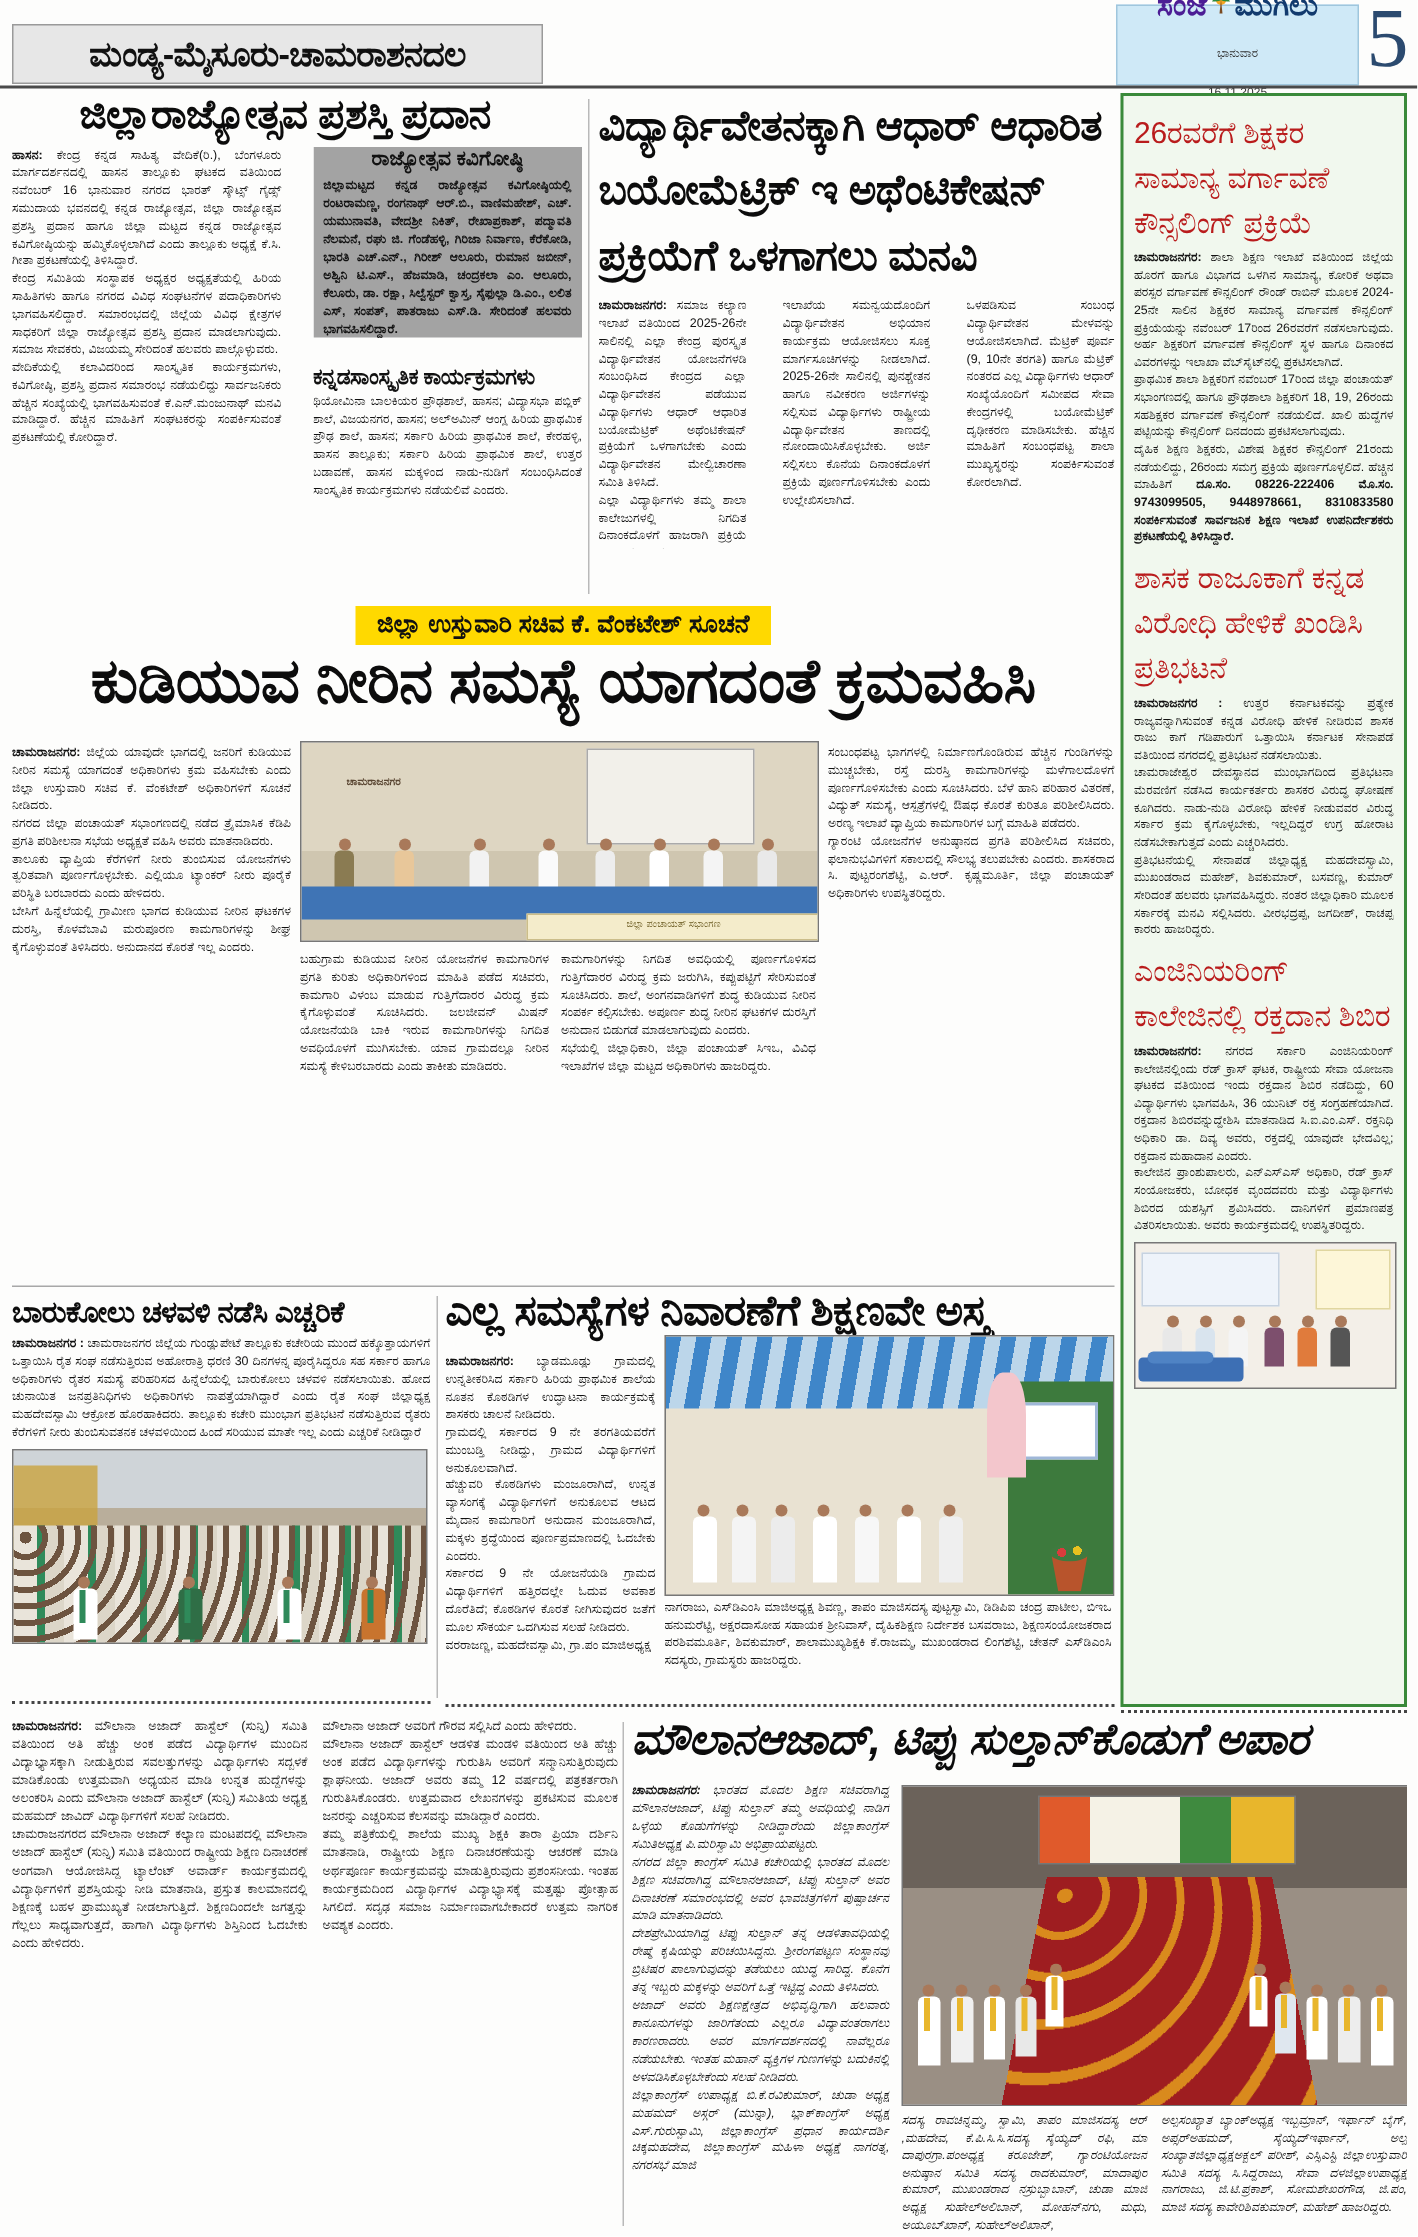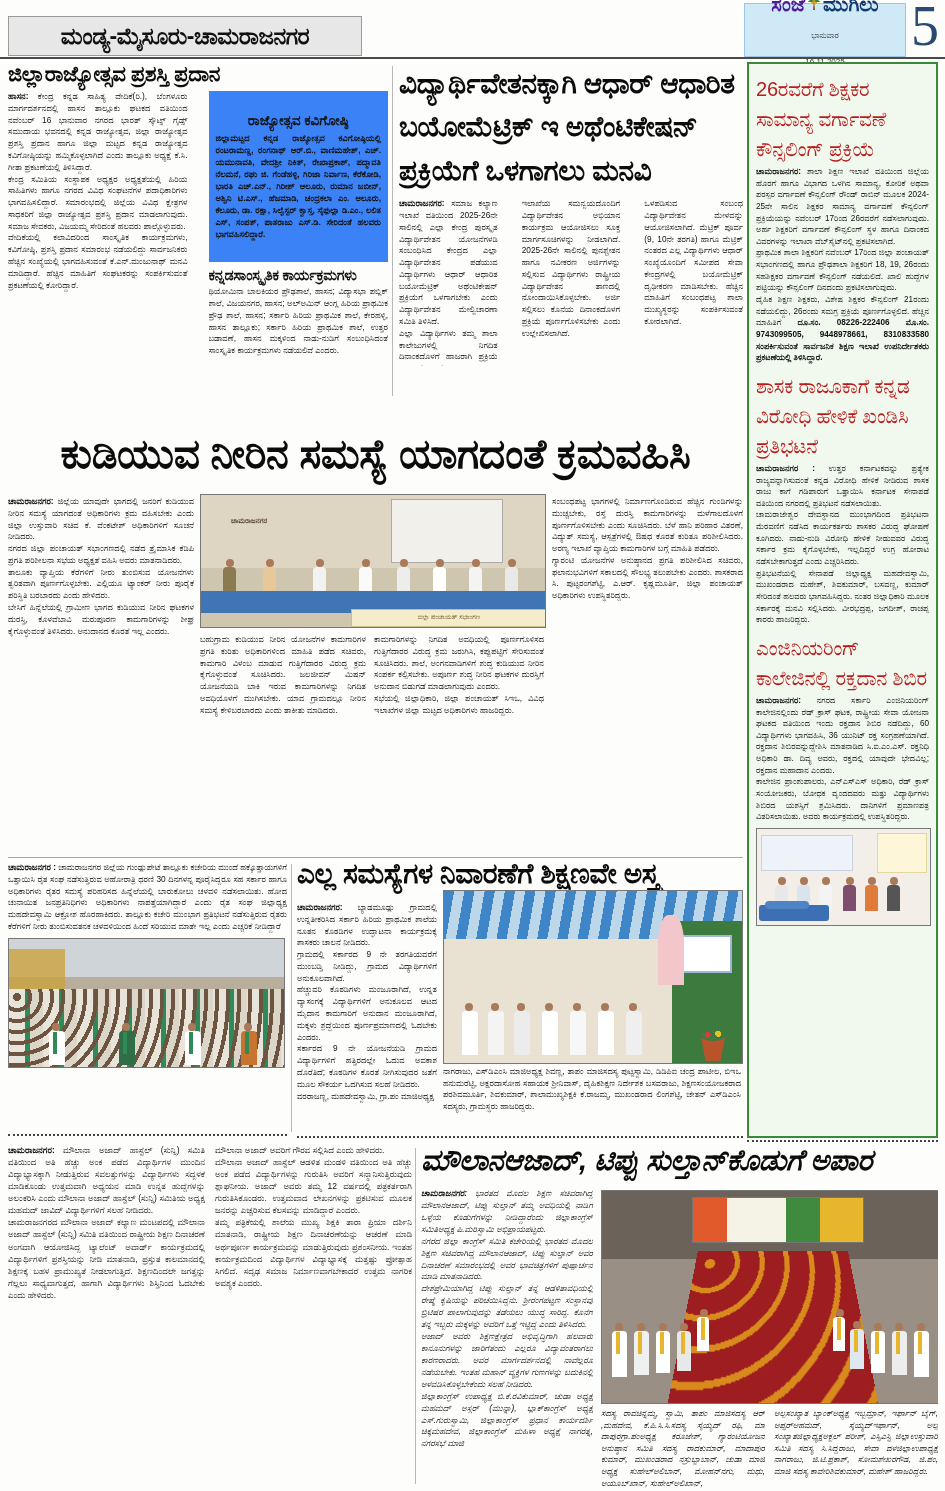--- a/index.html
+++ b/index.html
@@ -18,21 +18,21 @@
       font-size:56px;color:#2b4a6f;text-align:center;line-height:60px;}
   .header-rule{left:0;top:57px;width:945px;height:2px;background:#4a4a4a;}
   
   .hl{font-weight:bold;color:#0c0c0c;letter-spacing:-.4px;}
   .green-hl{font-weight:normal;color:#b91c1c;font-size:20px;line-height:1.5;letter-spacing:-.2px;margin:4px 0 2px 0;}
   .kicker-wrap{left:8px;top:404px;width:735px;text-align:center;}
   .kicker{display:inline-block;background:#ffd900;padding:3px 14px 4px;font-size:16.5px;font-weight:bold;}
   
   .jt{font-size:8.3px;line-height:1.42;text-align:justify;white-space:pre-line;overflow:hidden;}
   .jt b.dl{font-weight:bold;}
-  .gbox{background:#3b82f6;padding:22px 7px;margin-bottom:5px;}
+  .gbox{background:#a3a3a3;padding:0 7px;margin-bottom:19px;}
   .gbox-title{font-size:13.5px;font-weight:bold;text-align:center;margin-bottom:3px;}
   .gbox-body{font-size:8.3px;font-weight:bold;line-height:1.45;text-align:justify;}
   .subhead{font-size:14.5px;font-weight:bold;letter-spacing:-.3px;margin:3px 0 2px;}
   .vrule{width:1px;background:#b9b9b9;}
   .hrule{height:1px;background:#a8a8a8;}
   .dotted{border-bottom:2px dotted #444;}
   .caption{font-size:8.3px;line-height:1.4;text-align:justify;overflow:hidden;}
   
   .rightbox{left:747px;top:62px;width:191px;height:1076px;background:#f1f8ee;border:2px solid #3a8a3a;
       box-sizing:border-box;padding:6px 7px;overflow:hidden;}
@@ -44,41 +44,41 @@
   .scarfG::after{content:"";position:absolute;left:4px;top:1px;width:4px;height:22px;background:#2f8a5a;}
   .scarfY::after{content:"";position:absolute;left:4px;top:1px;width:4px;height:22px;background:#e8b62c;}
   .walltext{position:absolute;font-size:7px;color:#5a4632;font-weight:bold;}
 </style>
 </head>
 <body>
 
 <div id="page">
 
   <div class="abs edition-box">
-    <span>ಮಂಡ್ಯ-ಮೈಸೂರು-ಚಾಮರಾಜನಗರ</span>
+    <span>ಮಂಡ್ಯ-ಮೈಸೂರು-ಚಾಮರಾಶನದಲ</span>
   </div>
   <div class="abs masthead">
     <div class="mh-line">
       <span class="mh-red">ಸಂಜೆ</span>
       <span><svg width="14" height="14" viewBox="0 0 14 14">
             <circle cx="7" cy="4" r="3.4" fill="#f5a623"></circle>
             <path d="M7 4 L6 13 L8 13 Z" fill="#7a4a21"></path>
             <path d="M7 4 C4 2 2 3 1 5 C4 5 6 5 7 4 Z" fill="#2e8b3a"></path>
             <path d="M7 4 C10 2 12 3 13 5 C10 5 8 5 7 4 Z" fill="#2e8b3a"></path>
           </svg></span>
       <span class="mh-blue">ಮುಗಿಲು</span>
     </div>
     <div class="mh-small">ಭಾನುವಾರ</div>
     <div class="mh-small">16.11.2025</div>
   </div>
   <div class="abs pagenum">5</div>
   <div class="abs header-rule"></div>
 
   <div class="abs" style="left:8px;top:62px;width:380px;height:340px;overflow:hidden;">
-    <div class="hl" style="font-size:21px;line-height:1.1;margin-bottom:6px;">ಜಿಲ್ಲಾರಾಜ್ಯೋತ್ಸವ ಪ್ರಶಸ್ತಿ ಪ್ರದಾನ</div>
+    <div class="hl" style="font-size:27px;line-height:1.1;margin-bottom:6px;margin-left:45px;">ಜಿಲ್ಲಾರಾಜ್ಯೋತ್ಸವ ಪ್ರಶಸ್ತಿ ಪ್ರದಾನ</div>
     <div style="display:flex;gap:21px;">
       <div class="jt" style="width:184px;height:282px;"><b class="dl">ಹಾಸನ: </b><span>ಕೇಂದ್ರ ಕನ್ನಡ ಸಾಹಿತ್ಯ ವೇದಿಕೆ(ರಿ.), ಬೆಂಗಳೂರು ಮಾರ್ಗದರ್ಶನದಲ್ಲಿ ಹಾಸನ ತಾಲ್ಲೂಕು ಘಟಕದ ವತಿಯಿಂದ ನವೆಂಬರ್ 16 ಭಾನುವಾರ ನಗರದ ಭಾರತ್ ಸ್ಕೌಟ್ಸ್ ಗೈಡ್ಸ್ ಸಮುದಾಯ ಭವನದಲ್ಲಿ ಕನ್ನಡ ರಾಜ್ಯೋತ್ಸವ, ಜಿಲ್ಲಾ ರಾಜ್ಯೋತ್ಸವ ಪ್ರಶಸ್ತಿ ಪ್ರದಾನ ಹಾಗೂ ಜಿಲ್ಲಾ ಮಟ್ಟದ ಕನ್ನಡ ರಾಜ್ಯೋತ್ಸವ ಕವಿಗೋಷ್ಠಿಯನ್ನು ಹಮ್ಮಿಕೊಳ್ಳಲಾಗಿದೆ ಎಂದು ತಾಲ್ಲೂಕು ಅಧ್ಯಕ್ಷೆ ಕೆ.ಸಿ. ಗೀತಾ ಪ್ರಕಟಣೆಯಲ್ಲಿ ತಿಳಿಸಿದ್ದಾರೆ.
 ಕೇಂದ್ರ ಸಮಿತಿಯ ಸಂಸ್ಥಾಪಕ ಅಧ್ಯಕ್ಷರ ಅಧ್ಯಕ್ಷತೆಯಲ್ಲಿ ಹಿರಿಯ ಸಾಹಿತಿಗಳು ಹಾಗೂ ನಗರದ ವಿವಿಧ ಸಂಘಟನೆಗಳ ಪದಾಧಿಕಾರಿಗಳು ಭಾಗವಹಿಸಲಿದ್ದಾರೆ. ಸಮಾರಂಭದಲ್ಲಿ ಜಿಲ್ಲೆಯ ವಿವಿಧ ಕ್ಷೇತ್ರಗಳ ಸಾಧಕರಿಗೆ ಜಿಲ್ಲಾ ರಾಜ್ಯೋತ್ಸವ ಪ್ರಶಸ್ತಿ ಪ್ರದಾನ ಮಾಡಲಾಗುವುದು. ಸಮಾಜ ಸೇವಕರು, ವಿಜಯಮ್ಮ ಸೇರಿದಂತೆ ಹಲವರು ಪಾಲ್ಗೊಳ್ಳುವರು.
 ವೇದಿಕೆಯಲ್ಲಿ ಕಲಾವಿದರಿಂದ ಸಾಂಸ್ಕೃತಿಕ ಕಾರ್ಯಕ್ರಮಗಳು, ಕವಿಗೋಷ್ಠಿ, ಪ್ರಶಸ್ತಿ ಪ್ರದಾನ ಸಮಾರಂಭ ನಡೆಯಲಿದ್ದು ಸಾರ್ವಜನಿಕರು ಹೆಚ್ಚಿನ ಸಂಖ್ಯೆಯಲ್ಲಿ ಭಾಗವಹಿಸುವಂತೆ ಕೆ.ಎನ್.ಮಂಜುನಾಥ್ ಮನವಿ ಮಾಡಿದ್ದಾರೆ. ಹೆಚ್ಚಿನ ಮಾಹಿತಿಗೆ ಸಂಘಟಕರನ್ನು ಸಂಪರ್ಕಿಸುವಂತೆ ಪ್ರಕಟಣೆಯಲ್ಲಿ ಕೋರಿದ್ದಾರೆ.</span></div>
       <div style="width:184px;height:282px;overflow:hidden;">
         <div class="gbox">
           <div class="gbox-title">ರಾಜ್ಯೋತ್ಸವ ಕವಿಗೋಷ್ಠಿ</div>
           <div class="gbox-body">ಜಿಲ್ಲಾಮಟ್ಟದ ಕನ್ನಡ ರಾಜ್ಯೋತ್ಸವ ಕವಿಗೋಷ್ಠಿಯಲ್ಲಿ ರಂಟರಾಮಣ್ಣ, ರಂಗನಾಥ್ ಆರ್.ಬಿ., ವಾಣಿಮಹೇಶ್, ಎಚ್. ಯಮುನಾವತಿ, ವೇದಶ್ರೀ ನಿಕಿತ್, ರೇಖಾಪ್ರಕಾಶ್, ಪದ್ಮಾವತಿ ನೆಲಮನೆ, ರಘು ಜಿ. ಗೆಂಡೆಹಳ್ಳಿ, ಗಿರಿಜಾ ನಿರ್ವಾಣ, ಕೆರೆಕೋಡಿ, ಭಾರತಿ ಎಚ್.ಎನ್., ಗಿರೀಶ್ ಆಲೂರು, ರುಮಾನ ಜಬೀನ್, ಅಶ್ವಿನಿ ಟಿ.ಎಸ್., ಹೆಜಮಾಡಿ, ಚಂದ್ರಕಲಾ ಎಂ. ಆಲೂರು, ಕೆಲೂರು, ಡಾ. ರಕ್ಷಾ, ಸಿಲ್ವೆಸ್ಟರ್ ಕ್ವಾಸ್ತ, ಸೈಫುಲ್ಲಾ ಡಿ.ಎಂ., ಲಲಿತ ಎಸ್, ಸಂಪತ್, ಪಾತರಾಜು ಎಸ್.ಡಿ. ಸೇರಿದಂತೆ ಹಲವರು ಭಾಗವಹಿಸಲಿದ್ದಾರೆ.</div>
         </div>
         <div class="subhead">ಕನ್ನಡಸಾಂಸ್ಕೃತಿಕ ಕಾರ್ಯಕ್ರಮಗಳು</div>
@@ -120,20 +120,23 @@
       <i class="pp" style="left:62px;bottom:14px;background:#f4f4f4;"></i>
       <i class="pp" style="left:86px;bottom:14px;background:#7d4f6d;"></i>
       <i class="pp" style="left:108px;bottom:14px;background:#e07b3c;"></i>
       <i class="pp" style="left:130px;bottom:14px;background:#555;"></i>
       <div class="abs" style="left:2px;bottom:4px;width:70px;height:16px;background:#3d6fb4;border-radius:3px;"></div>
       <div class="abs" style="left:8px;bottom:16px;width:44px;height:8px;background:#4f83c4;border-radius:4px;"></div>
     </div>
   </div>
   <div class="abs dotted" style="left:747px;top:1140px;width:191px;"></div>
 
+  <div class="abs kicker-wrap">
+    <span class="kicker">ಜಿಲ್ಲಾ ಉಸ್ತುವಾರಿ ಸಚಿವ ಕೆ. ವೆಂಕಟೇಶ್ ಸೂಚನೆ</span>
+  </div>
   <div class="abs hl" style="left:8px;top:432px;width:735px;font-size:41px;line-height:1.1;text-align:center;">ಕುಡಿಯುವ ನೀರಿನ ಸಮಸ್ಯೆ ಯಾಗದಂತೆ ಕ್ರಮವಹಿಸಿ</div>
   <div class="abs" style="left:8px;top:494px;width:735px;height:360px;">
     <div class="abs jt" style="left:0;top:2px;width:186px;height:356px;"><b class="dl">ಚಾಮರಾಜನಗರ: </b><span>ಜಿಲ್ಲೆಯ ಯಾವುದೇ ಭಾಗದಲ್ಲಿ ಜನರಿಗೆ ಕುಡಿಯುವ ನೀರಿನ ಸಮಸ್ಯೆ ಯಾಗದಂತೆ ಅಧಿಕಾರಿಗಳು ಕ್ರಮ ವಹಿಸಬೇಕು ಎಂದು ಜಿಲ್ಲಾ ಉಸ್ತುವಾರಿ ಸಚಿವ ಕೆ. ವೆಂಕಟೇಶ್ ಅಧಿಕಾರಿಗಳಿಗೆ ಸೂಚನೆ ನೀಡಿದರು.
 ನಗರದ ಜಿಲ್ಲಾ ಪಂಚಾಯತ್ ಸಭಾಂಗಣದಲ್ಲಿ ನಡೆದ ತ್ರೈಮಾಸಿಕ ಕೆಡಿಪಿ ಪ್ರಗತಿ ಪರಿಶೀಲನಾ ಸಭೆಯ ಅಧ್ಯಕ್ಷತೆ ವಹಿಸಿ ಅವರು ಮಾತನಾಡಿದರು.
 ತಾಲೂಕು ವ್ಯಾಪ್ತಿಯ ಕೆರೆಗಳಿಗೆ ನೀರು ತುಂಬಿಸುವ ಯೋಜನೆಗಳು ತ್ವರಿತವಾಗಿ ಪೂರ್ಣಗೊಳ್ಳಬೇಕು. ಎಲ್ಲಿಯೂ ಟ್ಯಾಂಕರ್ ನೀರು ಪೂರೈಕೆ ಪರಿಸ್ಥಿತಿ ಬರಬಾರದು ಎಂದು ಹೇಳಿದರು.
 ಬೇಸಿಗೆ ಹಿನ್ನೆಲೆಯಲ್ಲಿ ಗ್ರಾಮೀಣ ಭಾಗದ ಕುಡಿಯುವ ನೀರಿನ ಘಟಕಗಳ ದುರಸ್ತಿ, ಕೊಳವೆಬಾವಿ ಮರುಪೂರಣ ಕಾಮಗಾರಿಗಳನ್ನು ಶೀಘ್ರ ಕೈಗೊಳ್ಳುವಂತೆ ತಿಳಿಸಿದರು. ಅನುದಾನದ ಕೊರತೆ ಇಲ್ಲ ಎಂದರು.</span></div>
 
     <div class="photo abs" style="left:192px;top:0;width:344px;height:132px;background:linear-gradient(#ded6c2 0 55%,#cfc6b0 55% 100%);">
       <div class="abs" style="left:190px;top:4px;width:110px;height:62px;background:#f2f0ea;border:1px solid #aaa;"></div>
       <span class="walltext" style="left:30px;top:22px;">ಚಾಮರಾಜನಗರ</span>
@@ -150,20 +153,21 @@
     </div>
     <div class="abs jt" style="left:192px;top:140px;width:166px;height:216px;">ಬಹುಗ್ರಾಮ ಕುಡಿಯುವ ನೀರಿನ ಯೋಜನೆಗಳ ಕಾಮಗಾರಿಗಳ ಪ್ರಗತಿ ಕುರಿತು ಅಧಿಕಾರಿಗಳಿಂದ ಮಾಹಿತಿ ಪಡೆದ ಸಚಿವರು, ಕಾಮಗಾರಿ ವಿಳಂಬ ಮಾಡುವ ಗುತ್ತಿಗೆದಾರರ ವಿರುದ್ಧ ಕ್ರಮ ಕೈಗೊಳ್ಳುವಂತೆ ಸೂಚಿಸಿದರು. ಜಲಜೀವನ್ ಮಿಷನ್ ಯೋಜನೆಯಡಿ ಬಾಕಿ ಇರುವ ಕಾಮಗಾರಿಗಳನ್ನು ನಿಗದಿತ ಅವಧಿಯೊಳಗೆ ಮುಗಿಸಬೇಕು. ಯಾವ ಗ್ರಾಮದಲ್ಲೂ ನೀರಿನ ಸಮಸ್ಯೆ ಕೇಳಿಬರಬಾರದು ಎಂದು ತಾಕೀತು ಮಾಡಿದರು.</div>
     <div class="abs jt" style="left:366px;top:140px;width:170px;height:216px;">ಕಾಮಗಾರಿಗಳನ್ನು ನಿಗದಿತ ಅವಧಿಯಲ್ಲಿ ಪೂರ್ಣಗೊಳಿಸದ ಗುತ್ತಿಗೆದಾರರ ವಿರುದ್ಧ ಕ್ರಮ ಜರುಗಿಸಿ, ಕಪ್ಪುಪಟ್ಟಿಗೆ ಸೇರಿಸುವಂತೆ ಸೂಚಿಸಿದರು. ಶಾಲೆ, ಅಂಗನವಾಡಿಗಳಿಗೆ ಶುದ್ಧ ಕುಡಿಯುವ ನೀರಿನ ಸಂಪರ್ಕ ಕಲ್ಪಿಸಬೇಕು. ಅಪೂರ್ಣ ಶುದ್ಧ ನೀರಿನ ಘಟಕಗಳ ದುರಸ್ತಿಗೆ ಅನುದಾನ ಬಿಡುಗಡೆ ಮಾಡಲಾಗುವುದು ಎಂದರು.
 ಸಭೆಯಲ್ಲಿ ಜಿಲ್ಲಾಧಿಕಾರಿ, ಜಿಲ್ಲಾ ಪಂಚಾಯತ್ ಸಿಇಒ, ವಿವಿಧ ಇಲಾಖೆಗಳ ಜಿಲ್ಲಾ ಮಟ್ಟದ ಅಧಿಕಾರಿಗಳು ಹಾಜರಿದ್ದರು.</div>
     <div class="abs jt" style="left:544px;top:2px;width:191px;height:356px;">ಸಂಬಂಧಪಟ್ಟ ಭಾಗಗಳಲ್ಲಿ ನಿರ್ಮಾಣಗೊಂಡಿರುವ ಹೆಚ್ಚಿನ ಗುಂಡಿಗಳನ್ನು ಮುಚ್ಚಬೇಕು, ರಸ್ತೆ ದುರಸ್ತಿ ಕಾಮಗಾರಿಗಳನ್ನು ಮಳೆಗಾಲದೊಳಗೆ ಪೂರ್ಣಗೊಳಿಸಬೇಕು ಎಂದು ಸೂಚಿಸಿದರು. ಬೆಳೆ ಹಾನಿ ಪರಿಹಾರ ವಿತರಣೆ, ವಿದ್ಯುತ್ ಸಮಸ್ಯೆ, ಆಸ್ಪತ್ರೆಗಳಲ್ಲಿ ಔಷಧ ಕೊರತೆ ಕುರಿತೂ ಪರಿಶೀಲಿಸಿದರು. ಅರಣ್ಯ ಇಲಾಖೆ ವ್ಯಾಪ್ತಿಯ ಕಾಮಗಾರಿಗಳ ಬಗ್ಗೆ ಮಾಹಿತಿ ಪಡೆದರು.
 ಗ್ಯಾರಂಟಿ ಯೋಜನೆಗಳ ಅನುಷ್ಠಾನದ ಪ್ರಗತಿ ಪರಿಶೀಲಿಸಿದ ಸಚಿವರು, ಫಲಾನುಭವಿಗಳಿಗೆ ಸಕಾಲದಲ್ಲಿ ಸೌಲಭ್ಯ ತಲುಪಬೇಕು ಎಂದರು. ಶಾಸಕರಾದ ಸಿ. ಪುಟ್ಟರಂಗಶೆಟ್ಟಿ, ಎ.ಆರ್. ಕೃಷ್ಣಮೂರ್ತಿ, ಜಿಲ್ಲಾ ಪಂಚಾಯತ್ ಅಧಿಕಾರಿಗಳು ಉಪಸ್ಥಿತರಿದ್ದರು.</div>
   </div>
   <div class="abs hrule" style="left:8px;top:857px;width:735px;"></div>
 
   <div class="abs dotted" style="left:8px;top:862px;width:279px;height:272px;overflow:hidden;">
+    <div class="hl" style="font-size:19.5px;margin:2px 0 3px;">ಬಾರುಕೋಲು ಚಳವಳಿ ನಡೆಸಿ ಎಚ್ಚರಿಕೆ</div>
     <div class="jt" style="width:279px;height:72px;"><b class="dl">ಚಾಮರಾಜನಗರ : </b><span>ಚಾಮರಾಜನಗರ ಜಿಲ್ಲೆಯ ಗುಂಡ್ಲುಪೇಟೆ ತಾಲ್ಲೂಕು ಕಚೇರಿಯ ಮುಂದೆ ಹಕ್ಕೊತ್ತಾಯಗಳಿಗೆ ಒತ್ತಾಯಿಸಿ ರೈತ ಸಂಘ ನಡೆಸುತ್ತಿರುವ ಅಹೋರಾತ್ರಿ ಧರಣಿ 30 ದಿನಗಳನ್ನ ಪೂರೈಸಿದ್ದರೂ ಸಹ ಸರ್ಕಾರ ಹಾಗೂ ಅಧಿಕಾರಿಗಳು ರೈತರ ಸಮಸ್ಯೆ ಪರಿಹರಿಸದ ಹಿನ್ನೆಲೆಯಲ್ಲಿ ಬಾರುಕೋಲು ಚಳವಳಿ ನಡೆಸಲಾಯಿತು. ಹೋದ ಚುನಾಯಿತ ಜನಪ್ರತಿನಿಧಿಗಳು ಅಧಿಕಾರಿಗಳು ನಾಪತ್ತೆಯಾಗಿದ್ದಾರೆ ಎಂದು ರೈತ ಸಂಘ ಜಿಲ್ಲಾಧ್ಯಕ್ಷ ಮಹದೇವಸ್ವಾಮಿ ಆಕ್ರೋಶ ಹೊರಹಾಕಿದರು. ತಾಲ್ಲೂಕು ಕಚೇರಿ ಮುಂಭಾಗ ಪ್ರತಿಭಟನೆ ನಡೆಸುತ್ತಿರುವ ರೈತರು ಕೆರೆಗಳಿಗೆ ನೀರು ತುಂಬಿಸುವತನಕ ಚಳವಳಿಯಿಂದ ಹಿಂದೆ ಸರಿಯುವ ಮಾತೇ ಇಲ್ಲ ಎಂದು ಎಚ್ಚರಿಕೆ ನೀಡಿದ್ದಾರೆ</span></div>
 
     <div class="photo" style="position:relative;width:275px;height:128px;margin-top:4px;background:linear-gradient(#cfd4d8 0 30%,#b9ae9b 30% 45%,#9b9486 45% 100%);">
       <div class="abs" style="left:0;top:10px;width:56px;height:70px;background:#c9a23f;opacity:.8;"></div>
       <div class="abs" style="left:0;bottom:0;width:275px;height:78px;background:
         repeating-radial-gradient(circle at 8px 8px,#6d5440 0 4px,transparent 4px 11px),
         repeating-linear-gradient(90deg,#e9e4da 0 16px,#2f8a5a 16px 21px,#dcd6c8 21px 34px);"></div>
       <i class="pp scarfG" style="left:40px;bottom:2px;background:#fff;width:16px;height:34px;"></i>
       <i class="pp scarfG" style="left:110px;bottom:2px;background:#2f6e46;width:16px;height:34px;"></i>
       <i class="pp scarfG" style="left:176px;bottom:2px;background:#fff;width:16px;height:34px;"></i>

